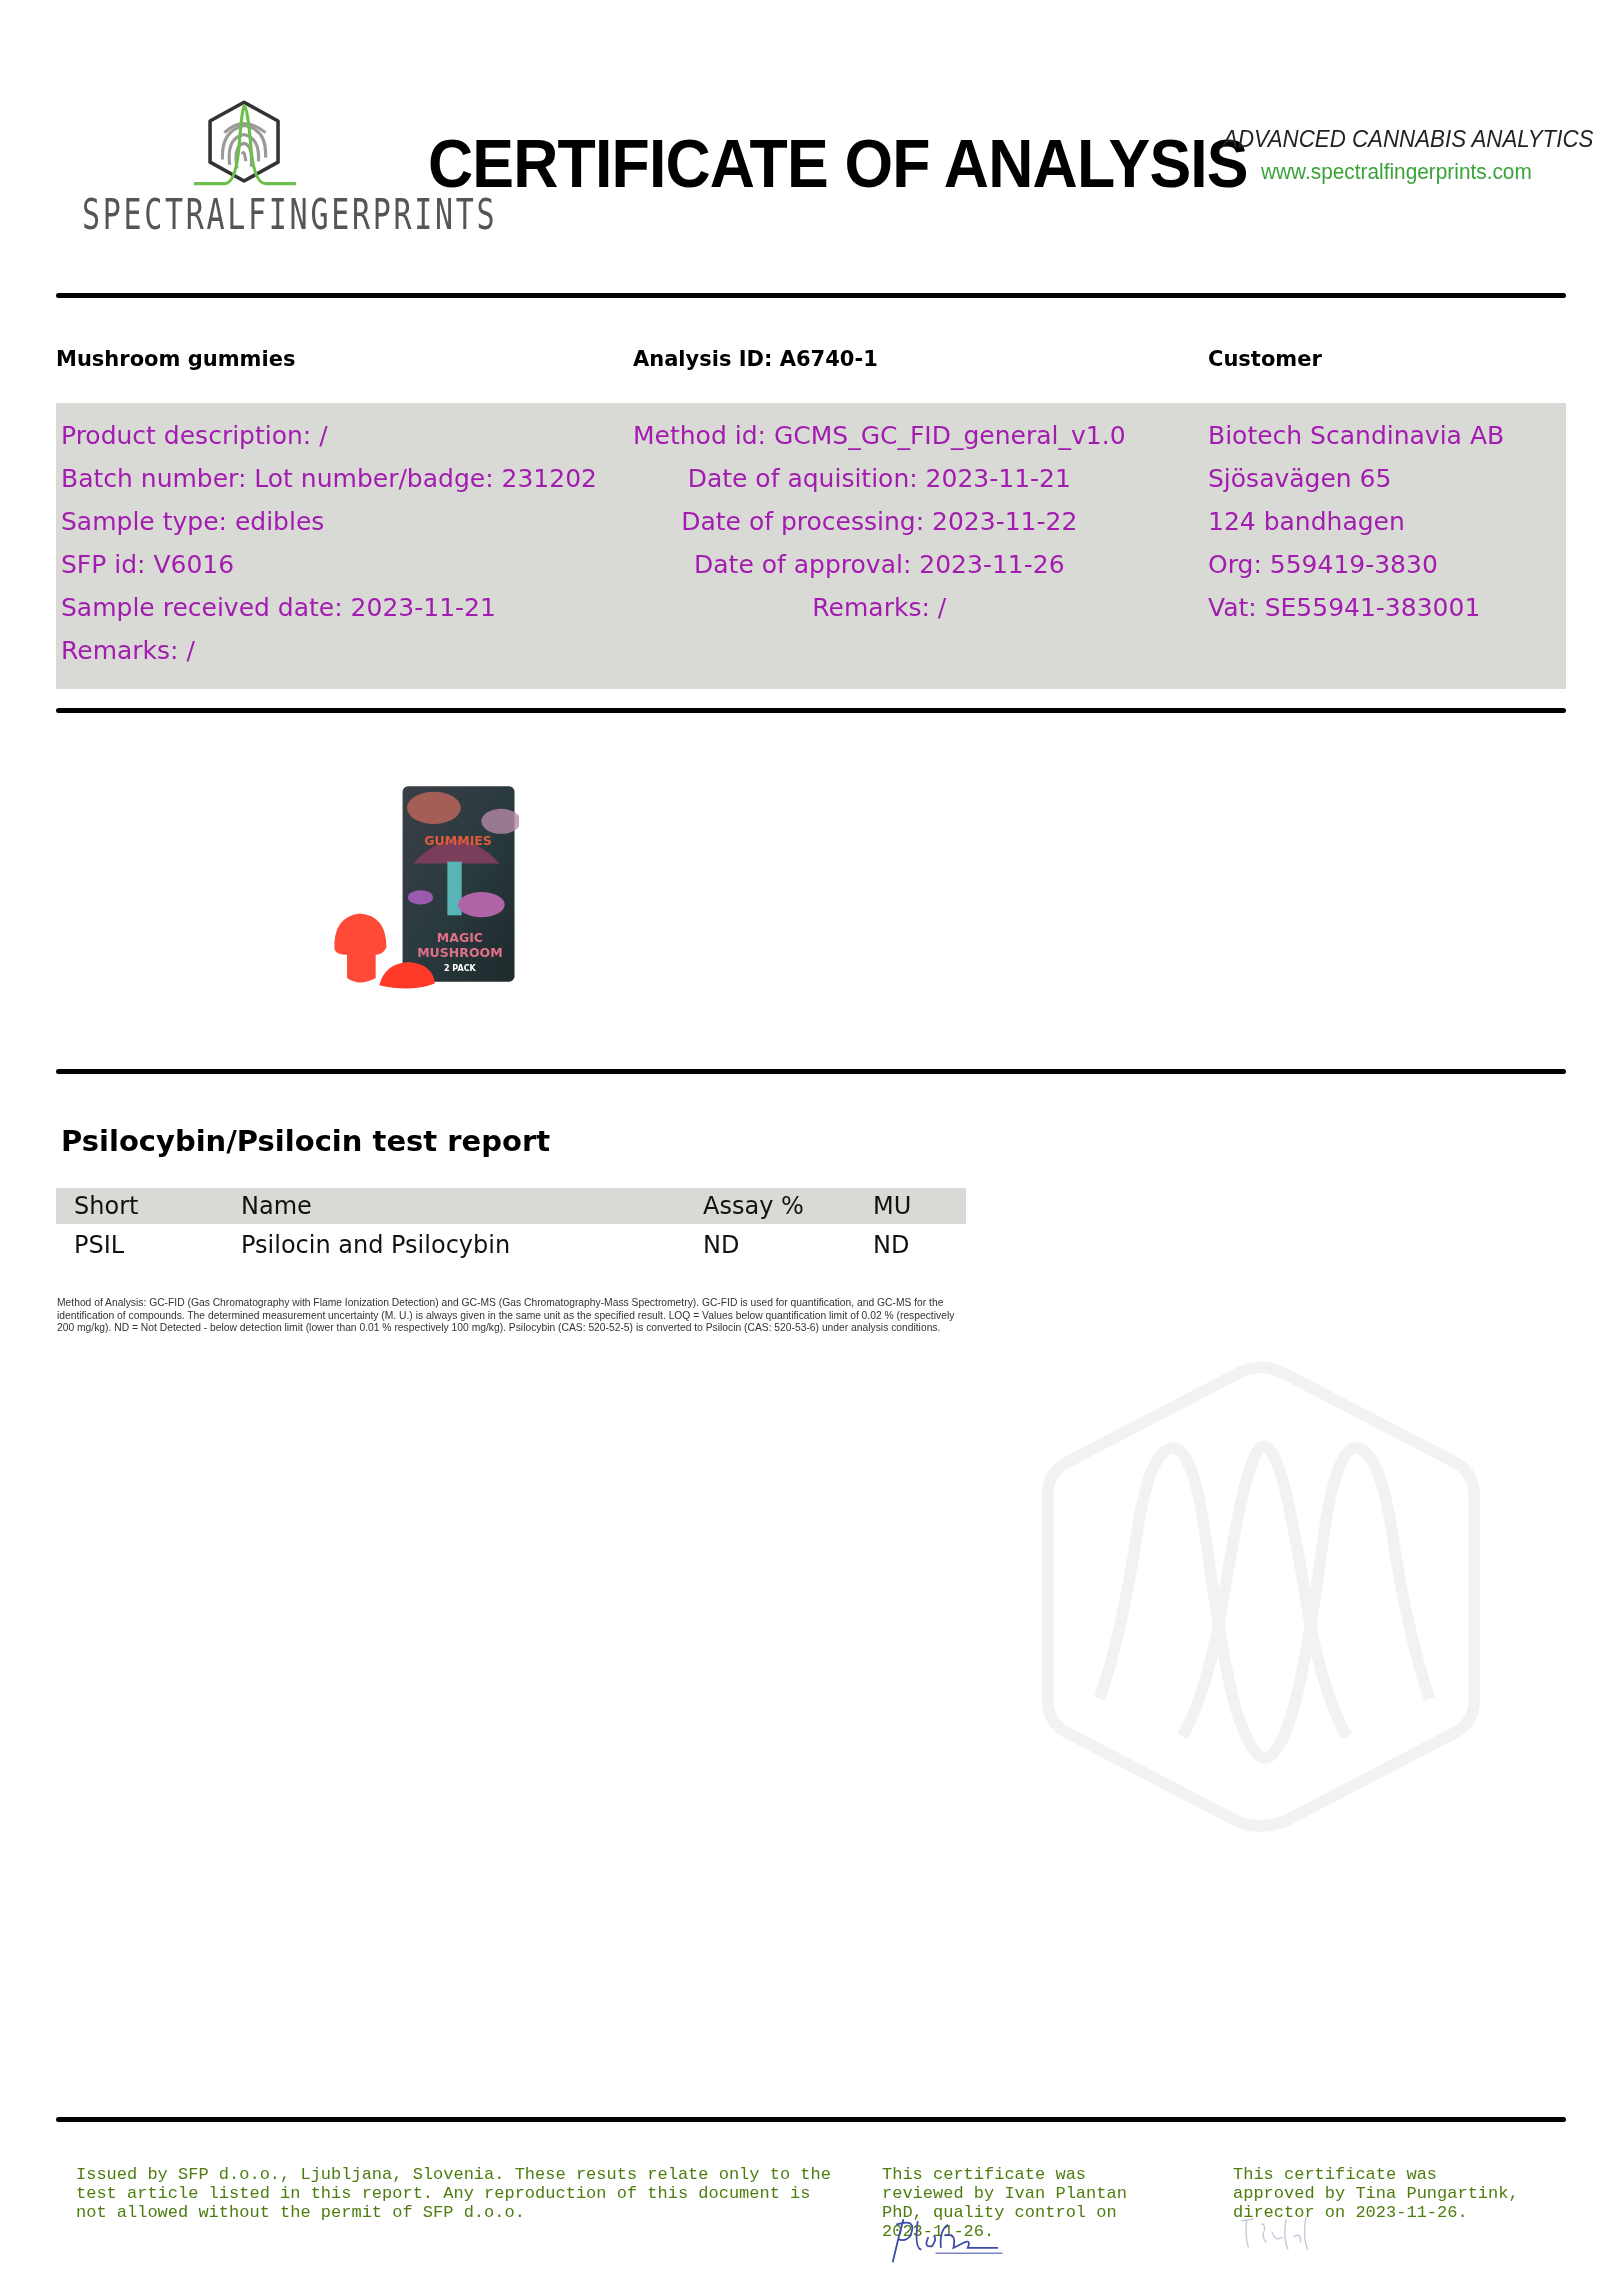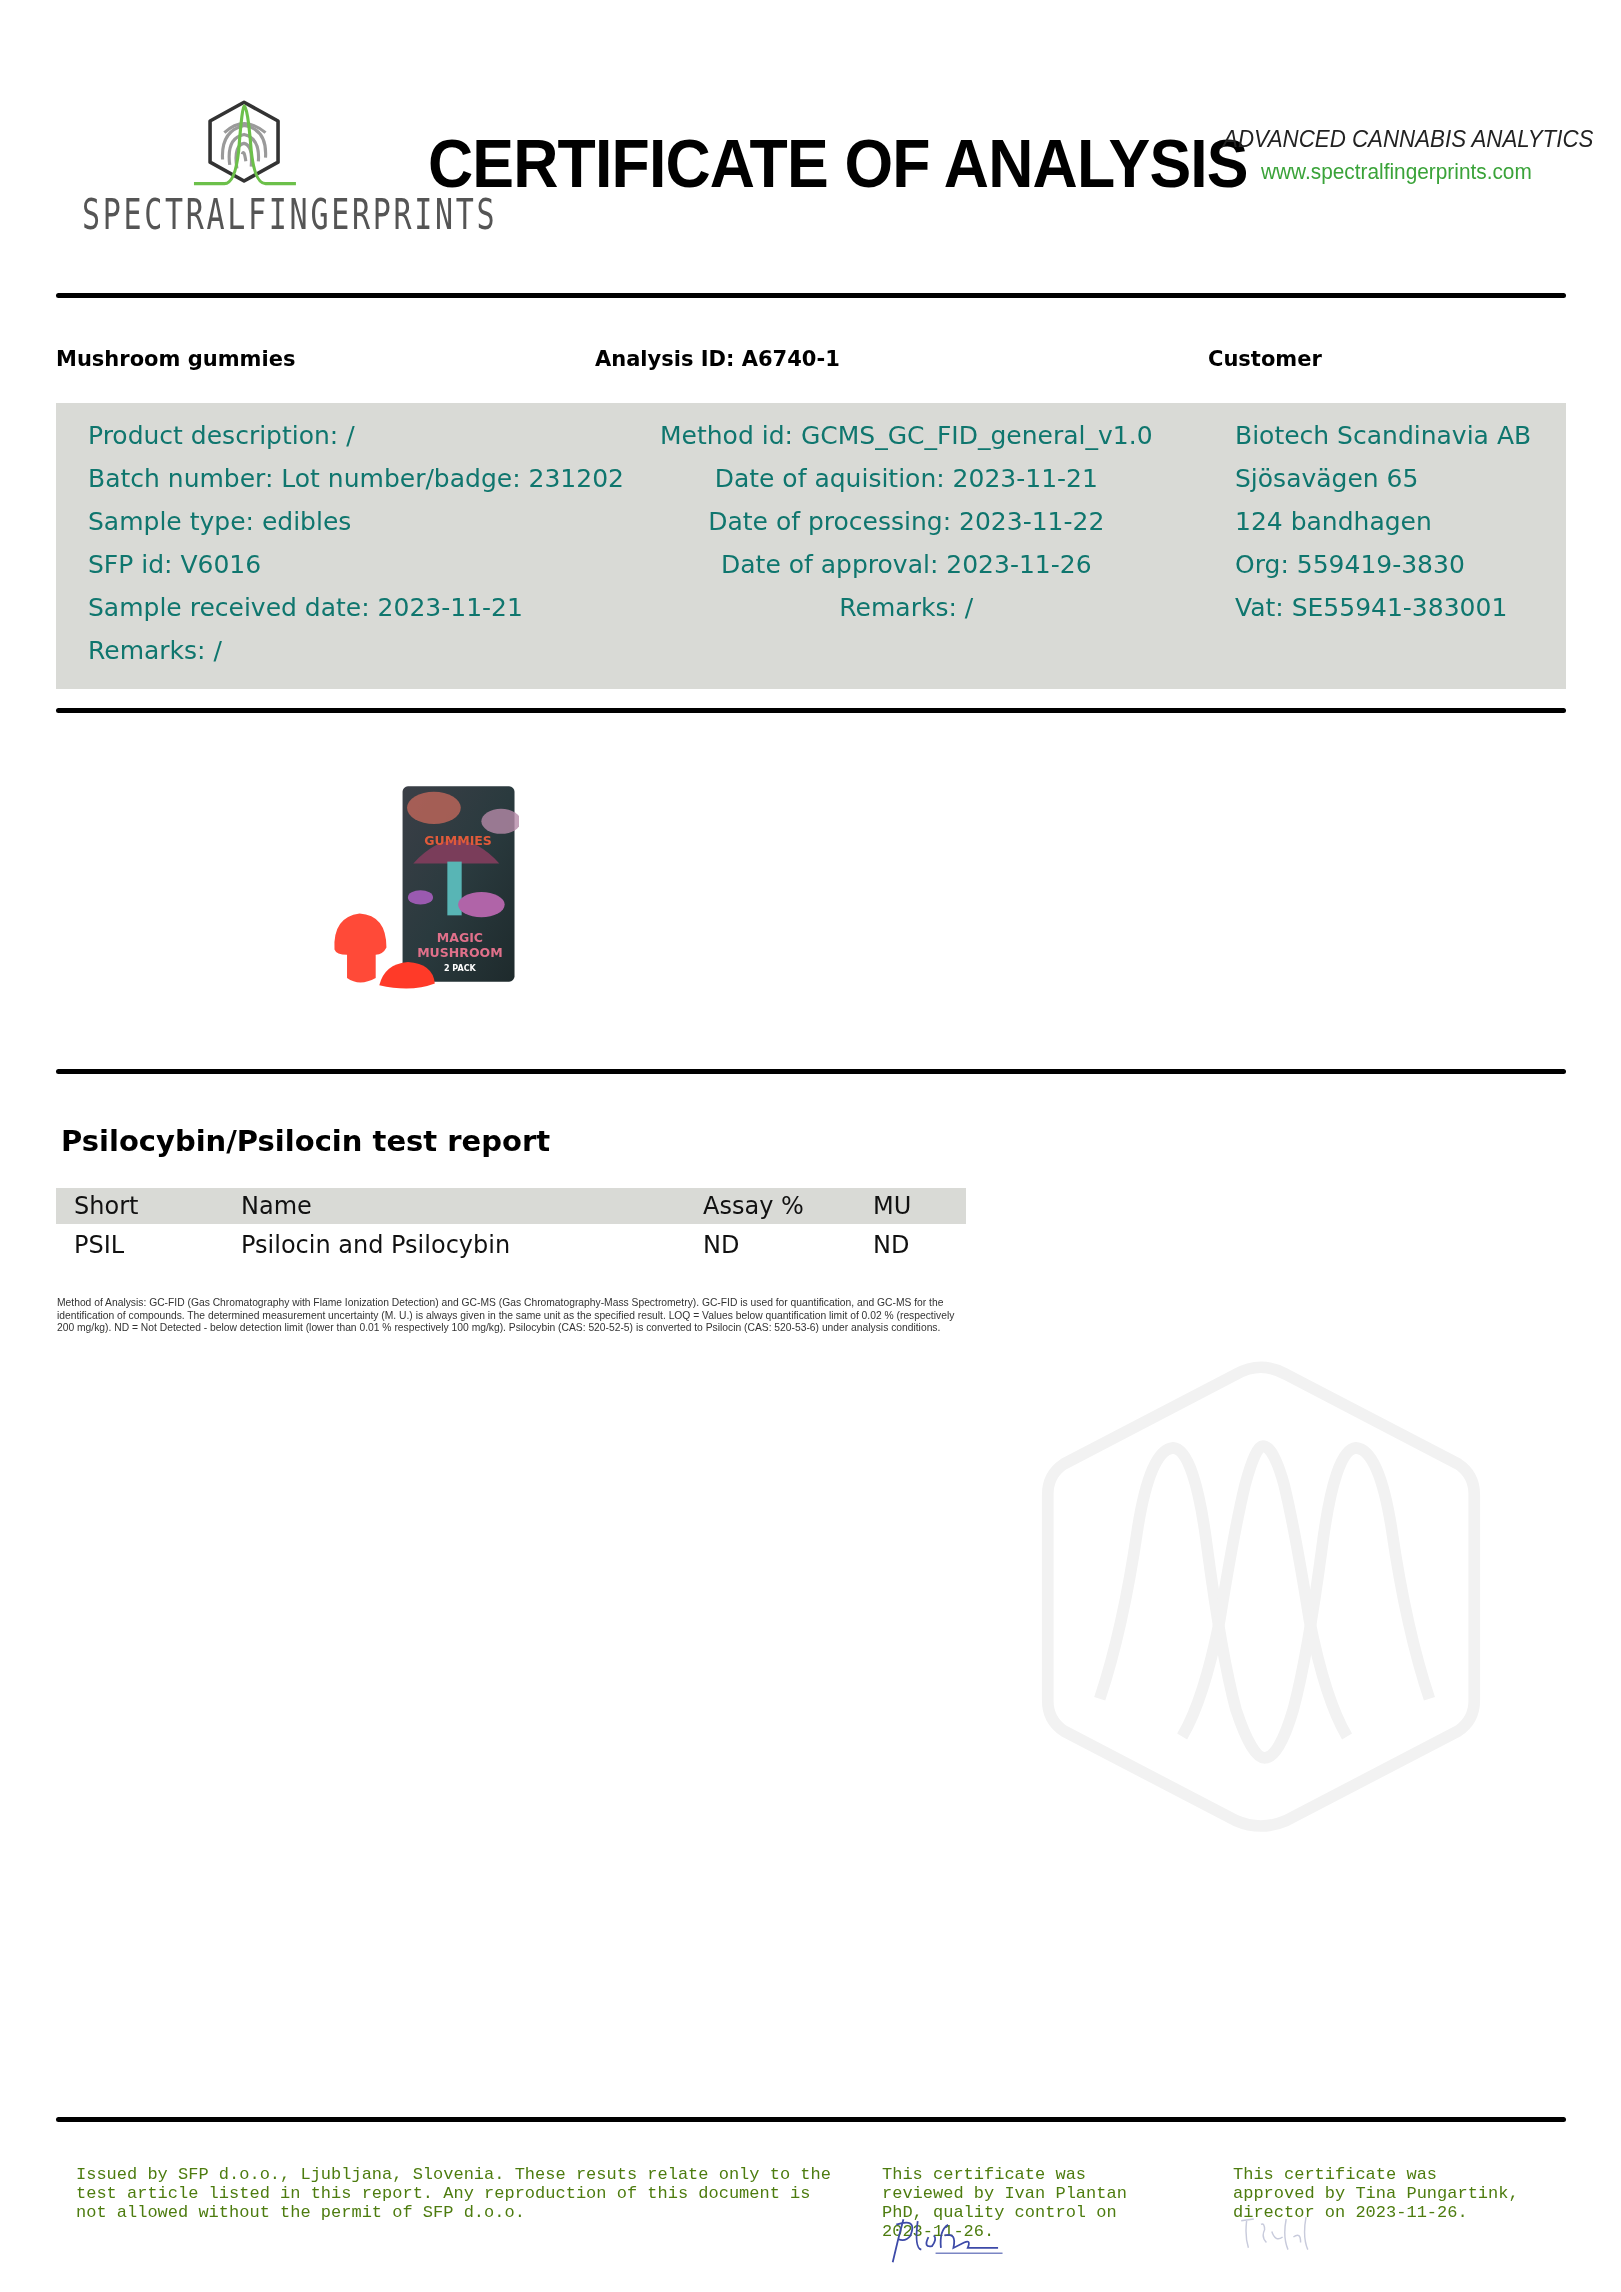--- a/index.html
+++ b/index.html
@@ -11,21 +11,21 @@
     #logo-word { left:82px; top:188px; width:322px; font-family:"DejaVu Sans Mono", monospace; font-size:30px; letter-spacing:2.7px; color:#555; transform:scaleY(1.45); transform-origin:left top; white-space:nowrap; font-weight:normal; }
     #title { left:428px; top:124px; font-family:"Liberation Sans", sans-serif; font-weight:bold; font-size:68px; color:#000; letter-spacing:-0.9px; transform:scaleX(0.92); transform-origin:left top; white-space:nowrap; }
     #tagline { left:1223px; top:125px; font-family:"Liberation Sans", sans-serif; font-style:italic; font-size:24px; color:#222; white-space:nowrap; transform:scaleX(0.93); transform-origin:left top; }
     #website { left:1261px; top:159px; font-family:"Liberation Sans", sans-serif; font-size:22.4px; color:#3aa339; white-space:nowrap; transform:scaleX(0.93); transform-origin:left top; }
 
     .rule { left:56px; width:1510px; height:4.5px; background:#000; border-radius:2.7px; }
 
     
     .col-head { top:347px; font-size:21px; font-weight:bold; color:#000; white-space:nowrap; }
     #info-box { left:56px; top:403px; width:1510px; height:286px; background:#d9dad6; }
-    .info-col { top:414px; font-size:25px; line-height:43px; color:#0f766e;margin-left:27px; }
+    .info-col { top:414px; font-size:25px; line-height:43px; color:#a21caf; }
     .info-col div { white-space:nowrap; }
 
     
     #product-img { left:313px; top:772px; width:206px; height:224px; }
 
     
     #report-title { left:61px; top:1124px; font-size:29px; font-weight:bold; color:#000; white-space:nowrap; }
     #report-table { left:56px; top:1188px; width:910px; border-collapse:collapse; font-size:24px; }
     #report-table th { background:#d9dad6; font-weight:normal; text-align:left; height:36px; padding:0; }
     #report-table td { height:41px; padding:0; }
@@ -63,21 +63,21 @@
 </svg>
 <div id="logo-word" class="abs">SPECTRALFINGERPRINTS</div>
 
 <div id="title" class="abs">CERTIFICATE OF ANALYSIS</div>
 <div id="tagline" class="abs">ADVANCED CANNABIS ANALYTICS</div>
 <div id="website" class="abs">www.spectralfingerprints.com</div>
 
 <div class="abs rule" style="top:293px;"></div>
 
 <div class="abs col-head" style="left:56px;">Mushroom gummies</div>
-<div class="abs col-head" style="left:595px;text-align:center;">Analysis ID: A6740-1</div>
+<div class="abs col-head" style="left:633px;text-align:center;">Analysis ID: A6740-1</div>
 <div class="abs col-head" style="left:1208px;">Customer</div>
 
 <div id="info-box" class="abs"></div>
 
 <div class="abs info-col" style="left:61px;">
   <div>Product description: /</div>
   <div>Batch number: Lot number/badge: 231202</div>
   <div>Sample type: edibles</div>
   <div>SFP id: V6016</div>
   <div>Sample received date: 2023-11-21</div>

